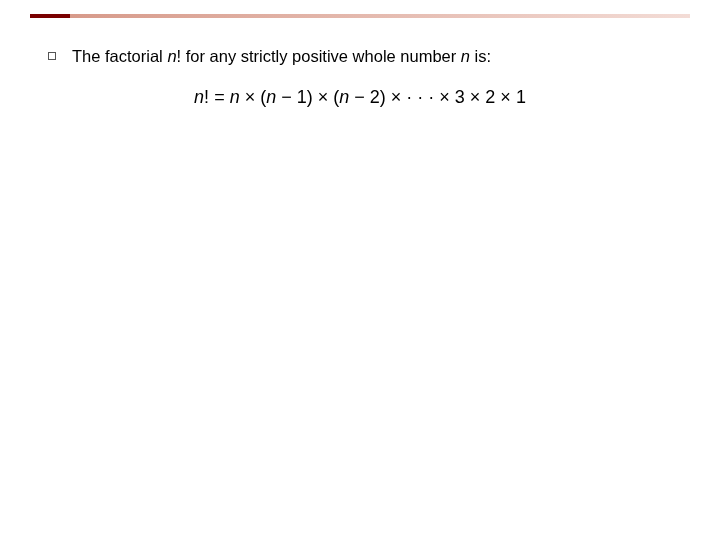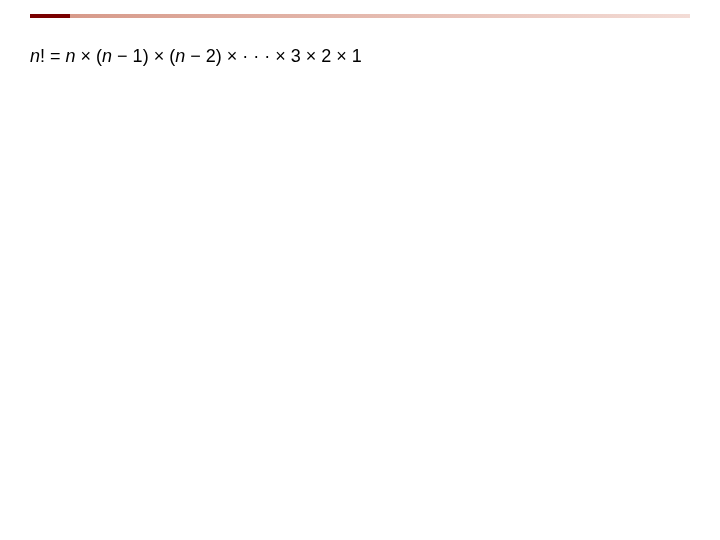--- a/index.html
+++ b/index.html
@@ -49,40 +49,44 @@
     position: absolute;
     left: 0;
     top: 6px;
     width: 8px;
     height: 8px;
     border: 1px solid #555;
     background: transparent;
     box-sizing: border-box;
   }
   .formula {
+    text-align: center;
     font-size: 18px;
     margin: 6px 0 26px 0;
     font-style: italic;
   }
   .formula .op, .formula .num {
     font-style: normal;
   }
   .it { font-style: italic; }
   .bold { font-weight: bold; }
 </style>
 </head>
 <body>
 
 <div class="slide">
 
   <div class="rule"></div>
 
   <ul class="bullets">
 
 
+    <li>
+      <span>The factorial </span><span class="it">n</span><span>! for any strictly positive whole number </span><span class="it">n</span><span> is:</span>
+    </li>
 
   </ul>
 
   <div class="formula">
     <span>n</span><span class="op">!</span><span class="op"> = </span><span>n</span><span class="op"> × </span><span class="op">(</span><span>n</span><span class="op"> − </span><span class="num">1</span><span class="op">)</span><span class="op"> × </span><span class="op">(</span><span>n</span><span class="op"> − </span><span class="num">2</span><span class="op">)</span><span class="op"> × </span><span class="op"> ·  ·  · </span><span class="op"> × </span><span class="num">3</span><span class="op"> × </span><span class="num">2</span><span class="op"> × </span><span class="num">1</span>
   </div>
 
 
 </div>
 

